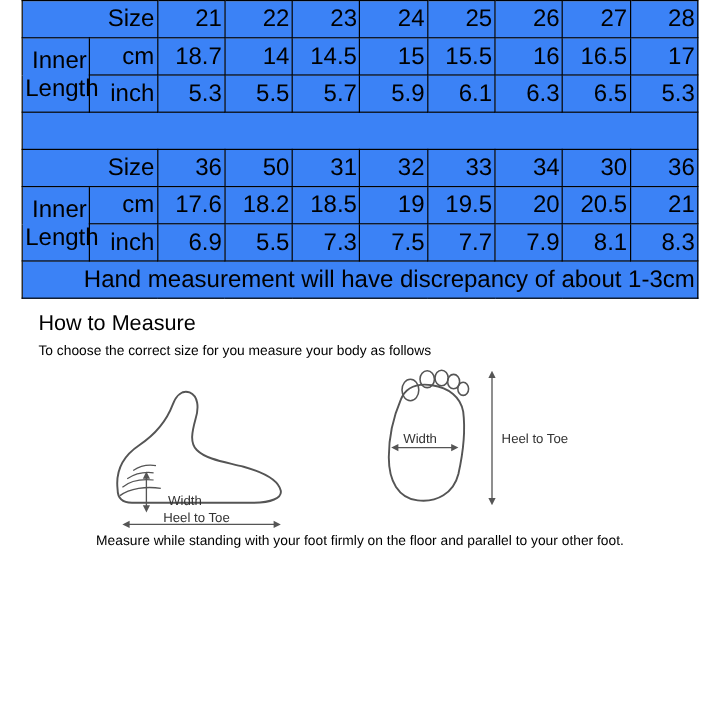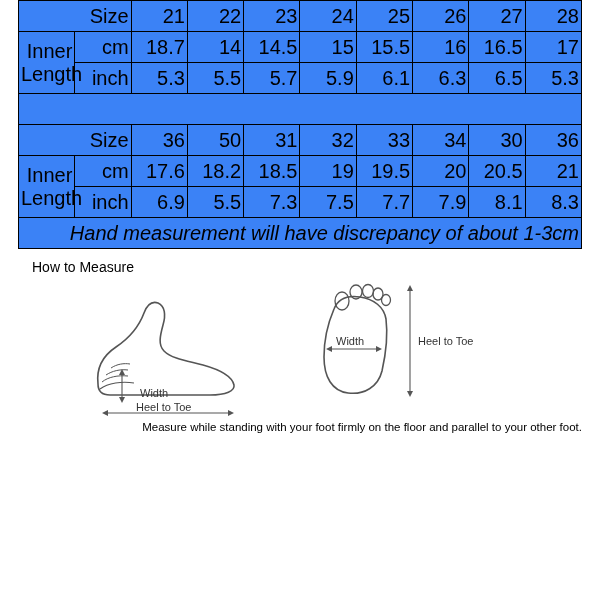--- a/index.html
+++ b/index.html
@@ -51,50 +51,49 @@
     width: 86px;
     margin-left: 24px;
   }
   td.unit {
     font-size: 15px;
     width: 48px;
   }
   td.note {
     font-size: 14px;
     height: 30px;
-    font-style: italic;
   }
   .spacer-row td {
     border-left: 1px solid #000;
     border-right: 1px solid #000;
     border-top: 1px solid #000;
     border-bottom: 1px solid #000;
     height: 8px;
     padding: 0;
   }
   .ref-line {
     font-size: 14.5px;
     margin: 9px 0 0 4px;
   }
   .how-to {
-    font-size: 14px;
+    font-size: 18px;
     margin: 10px 0 0 14px;
   }
   .how-sub {
     font-size: 11.5px;
     margin: 7px 0 0 14px;
   }
   .figures {
     position: relative;
     width: 564px;
     height: 140px;
     margin-top: 4px;
   }
   .footer-note {
-    text-align: right;
+    text-align: center;
     font-size: 11.5px;
     margin-top: 2px;
   }
   svg text {
     font-family: "Liberation Sans", sans-serif;
   }
 </style>
 </head>
 <body>
 
@@ -181,20 +180,21 @@
         <td>8.3</td>
       </tr>
       <tr>
         <td class="note" colspan="10">Hand measurement will have discrepancy of about 1-3cm</td>
       </tr>
     </tbody>
   </table>
 
 
   <div class="how-to">How to Measure</div>
+  <div class="how-sub">To choose the correct size for you measure your body as follows</div>
 
   <div class="figures">
     <svg width="564" height="140" viewBox="0 0 564 140">
 
       <g>
         <path d="M80 105 C 78 88, 86 76, 98 68 C 110 60, 120 50, 126 34 C 129 26, 134 22, 140 24
                  C 147 27, 148 36, 145 46 C 142 57, 140 66, 146 72 C 154 80, 170 82, 185 86
                  C 203 91, 214 97, 216 106 C 217 112, 208 116, 192 116 L 92 116 C 84 116, 80 112, 80 105 Z" fill="none" stroke="#555555" stroke-width="1.6"></path>
         <path d="M82 110 C 90 104, 104 102, 116 104" fill="none" stroke="#555555" stroke-width="1.1"></path>
         <path d="M84 103 C 90 98, 100 96, 110 97" fill="none" stroke="#555555" stroke-width="1"></path>

